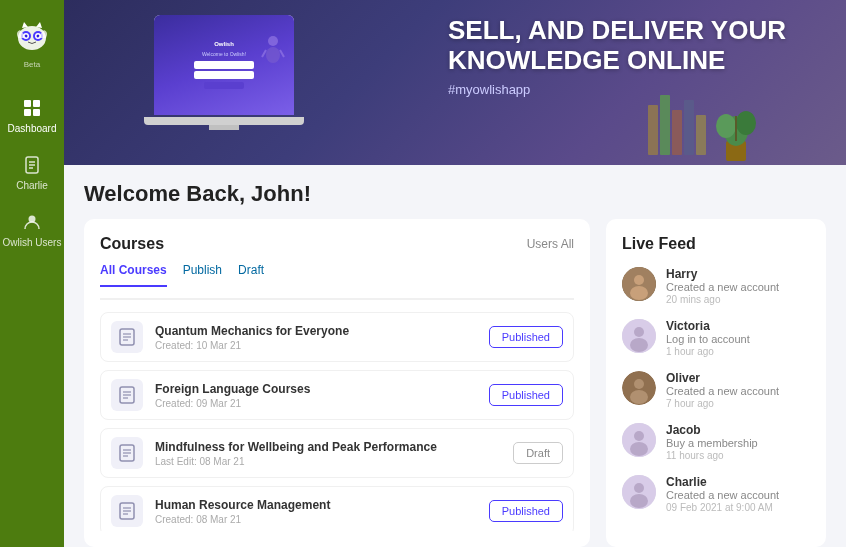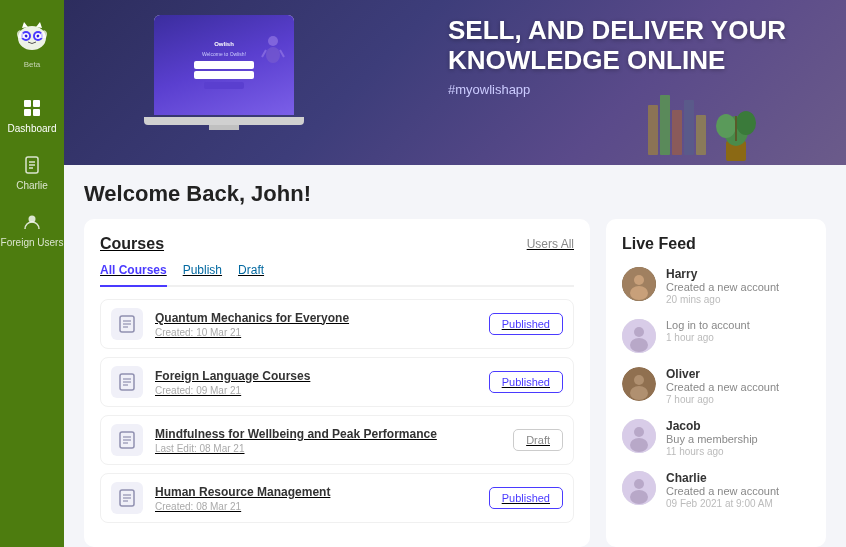--- a/index.html
+++ b/index.html
@@ -171,21 +171,20 @@
 
     
     .courses-panel {
       flex: 1;
       background: white;
       border-radius: 10px;
       padding: 16px;
       overflow: hidden;
       display: flex;
       flex-direction: column;
-      text-decoration: underline;
     }
     .courses-header {
       display: flex;
       align-items: center;
       justify-content: space-between;
       margin-bottom: 10px;
     }
     .courses-title {
       font-size: 16px;
       font-weight: 700;
@@ -194,21 +193,21 @@
     .view-all {
       font-size: 12px;
       color: #888;
       cursor: pointer;
     }
     .courses-tabs {
       display: flex;
       gap: 16px;
       margin-bottom: 12px;
       border-bottom: 2px solid #f0f0f0;
-      padding-bottom: 0;
+      padding-bottom: 13px;
     }
     .tab {
       font-size: 12px;
       color: #0369a1;
       cursor: pointer;
       padding-bottom: 8px;
       border-bottom: 2px solid transparent;
       margin-bottom: -2px;
     }
     .tab.active {
@@ -392,21 +391,21 @@
     <span>Charlie</span>
   </div>
 
   <div class="sidebar-item">
     <div class="sidebar-icon">
       <svg width="20" height="20" viewBox="0 0 20 20" fill="currentColor">
         <circle cx="10" cy="7" r="3.5"></circle>
         <path d="M3 17c0-3.9 3.1-7 7-7s7 3.1 7 7" fill="none" stroke="currentColor" stroke-width="1.5"></path>
       </svg>
     </div>
-    <span style="text-align:center;line-height:1.2">Foreign Users</span>
+    <span style="text-align:center;line-height:1.2">Owlish Users</span>
   </div>
 </div>
 
 <div class="main">
 
   <div class="hero">
 
     <div class="hero-laptop">
       <div class="laptop-body">
         <div class="laptop-screen">
@@ -567,20 +566,21 @@
 
           <div class="feed-item">
             <div class="avatar-placeholder">
               <svg width="34" height="34" viewBox="0 0 34 34">
                 <circle cx="17" cy="17" r="17" fill="#d8cce8"></circle>
                 <circle cx="17" cy="13" r="5" fill="#b8a8c8"></circle>
                 <ellipse cx="17" cy="26" rx="9" ry="7" fill="#b8a8c8"></ellipse>
               </svg>
             </div>
             <div class="feed-info">
+              <div class="feed-name">Victoria</div>
               <div class="feed-action">Log in to account</div>
               <div class="feed-time">1 hour ago</div>
             </div>
           </div>
 
           <div class="feed-item">
             <div class="feed-avatar">
               <svg width="34" height="34" viewBox="0 0 34 34">
                 <circle cx="17" cy="17" r="17" fill="#907050"></circle>
                 <circle cx="17" cy="13" r="5" fill="#b09070"></circle>

